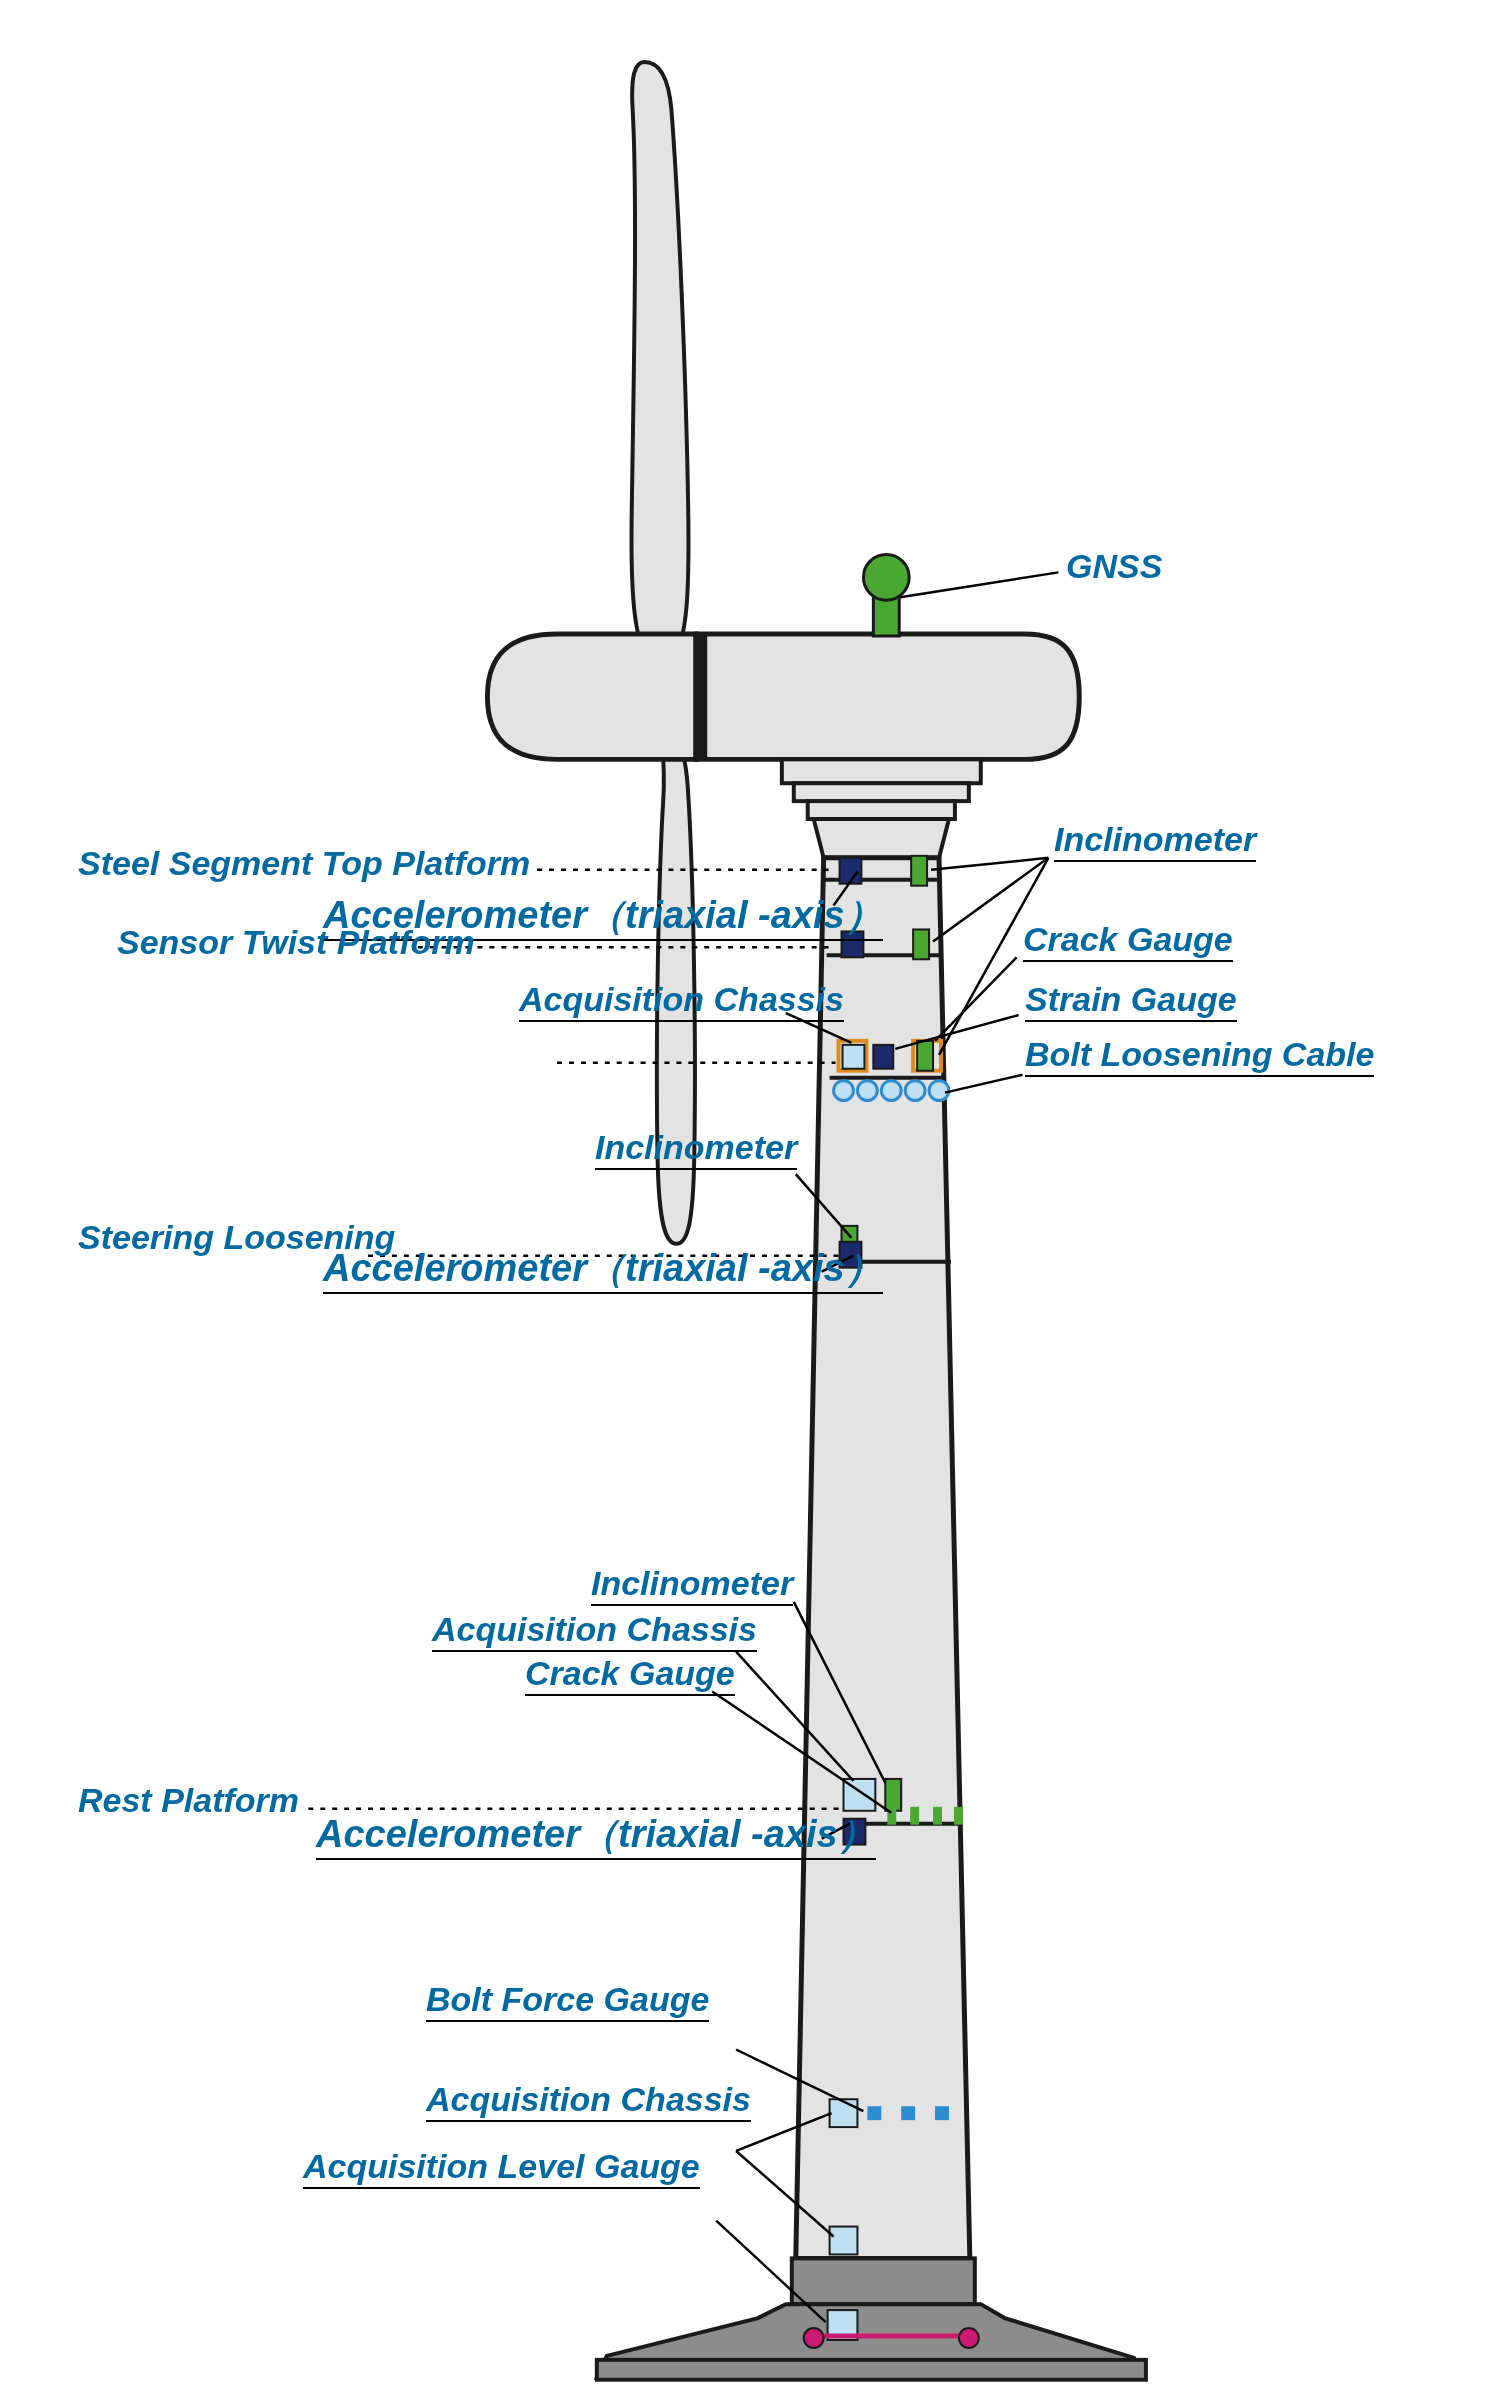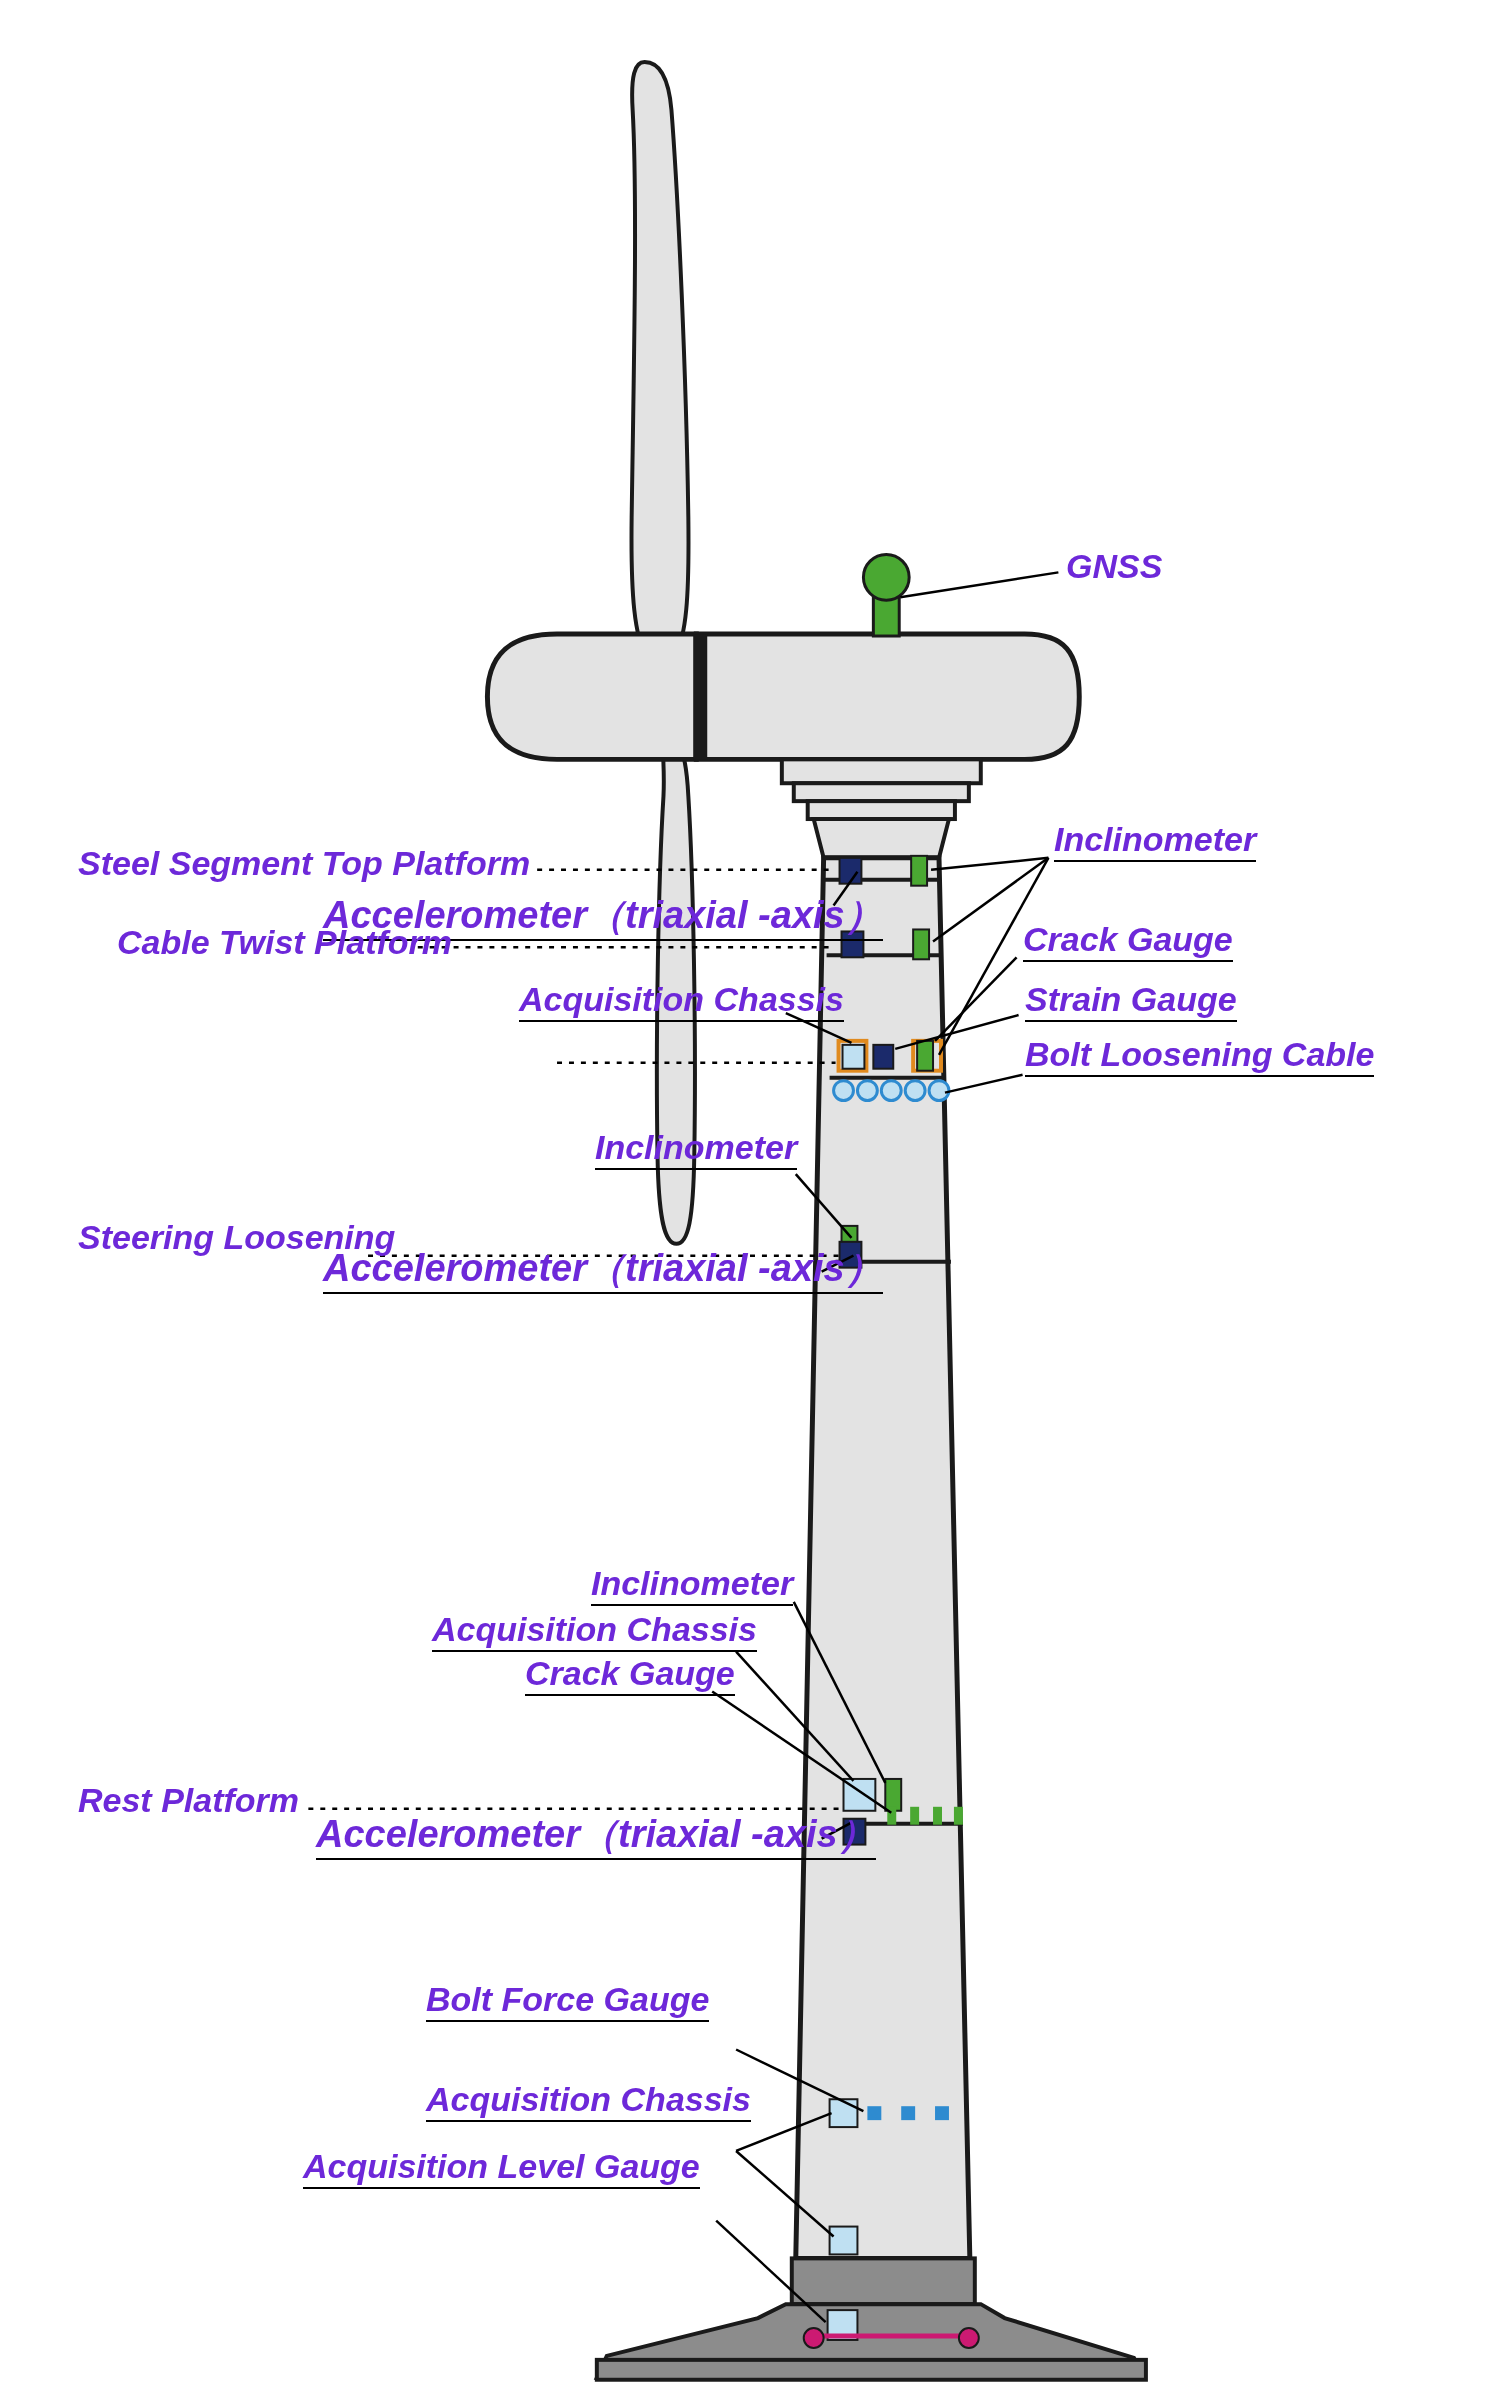--- a/index.html
+++ b/index.html
@@ -22,21 +22,21 @@
     left: 0;
     top: 0;
     width: 1505px;
     height: 2408px;
   }
   .lbl {
     position: absolute;
     font-family: "Liberation Sans", sans-serif;
     font-style: italic;
     font-weight: bold;
-    color: #6d28d9;
+    color: #0369a1;
     white-space: nowrap;
     line-height: 1.15;
   }
   .lbl.u {
     border-bottom: 2.5px solid #000000;
     padding-bottom: 1px;
   }
   .s34 { font-size: 34px; }
   .s33 { font-size: 38px; }
 </style>
@@ -207,21 +207,21 @@
   </svg>
 
   <div class="lbl s34" style="left:1066px; top:547px;">GNSS</div>
 
   <div class="lbl s34 u" style="left:1054px; top:820px;">Inclinometer</div>
 
   <div class="lbl s34" style="left:78px; top:844px;text-align:right;">Steel Segment Top Platform</div>
 
   <div class="lbl s33 u" style="left:323px; top:894px;">Accelerometer（triaxial -axis）</div>
 
-  <div class="lbl s34" style="left:117px; top:923px;">Cable Twist Platform</div>
+  <div class="lbl s34" style="left:117px; top:923px;">Sensor Twist Platform</div>
 
   <div class="lbl s34 u" style="left:1023px; top:920px;">Crack Gauge</div>
 
   <div class="lbl s34 u" style="left:519px; top:980px;">Acquisition Chassis</div>
 
   <div class="lbl s34 u" style="left:1025px; top:980px;">Strain Gauge</div>
 
 
   <div class="lbl s34 u" style="left:1025px; top:1035px;">Bolt Loosening Cable</div>
 

